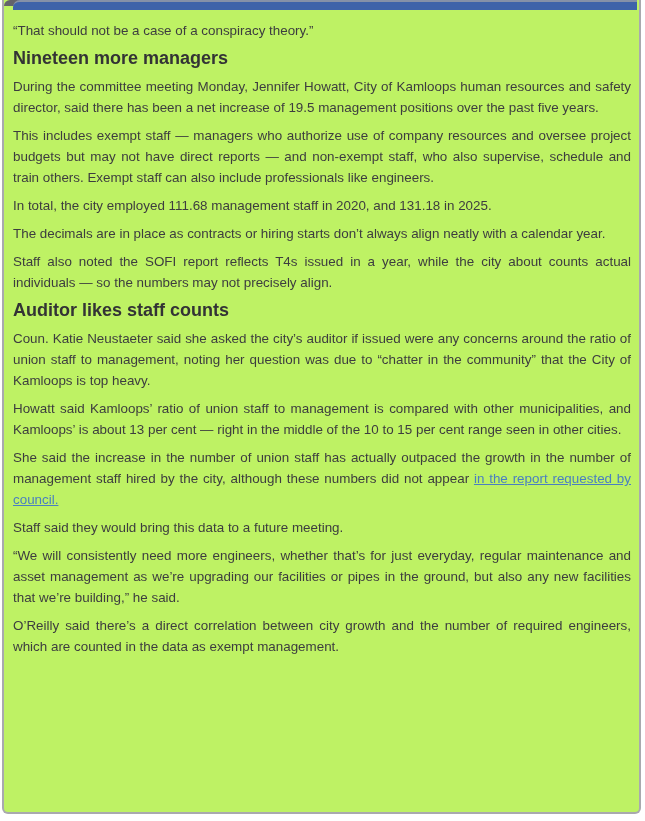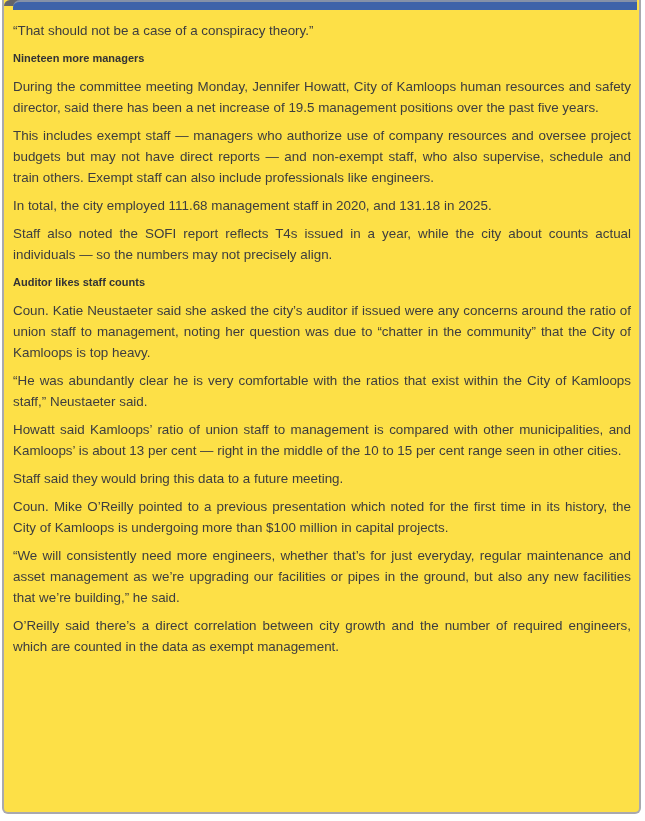--- a/index.html
+++ b/index.html
@@ -10,21 +10,21 @@
     background: #ffffff;
     overflow: hidden;
     font-family: "Liberation Sans", sans-serif;
   }
   .frame {
     position: absolute;
     left: 2px;
     top: 0px;
     width: 639px;
     height: 814px;
-    background: #fde047;
+    background: #bef264;
     border: 2px solid #a9a9ae;
     border-top: none;
     border-radius: 0 0 6px 6px;
     box-sizing: border-box;
   }
   .corner-notch {
     position: absolute;
     left: 0;
     top: 0;
     width: 16px;
@@ -56,21 +56,21 @@
     font-size: 13.4px;
     line-height: 21px;
     text-align: justify;
     overflow: hidden;
   }
   .content p {
     margin: 0 0 7px 0;
   }
   .content h3 {
     margin: 0 0 7px 0;
-    font-size: 11px;
+    font-size: 18px;
     line-height: 21px;
     font-weight: bold;
     color: #333335;
     text-align: left;
   }
   .link {
     color: #4a7fc1;
     text-decoration: underline;
     cursor: pointer;
   }
@@ -83,27 +83,27 @@
   <div class="top-bar"></div>
 
   <div class="content">
     <p>“That should not be a case of a conspiracy theory.”</p>
 
     <h3>Nineteen more managers</h3>
 
     <p>During the committee meeting Monday, Jennifer Howatt, City of Kamloops human resources and safety director, said there has been a net increase of 19.5 management positions over the past five years.</p>
     <p>This includes exempt staff — managers who authorize use of company resources and oversee project budgets but may not have direct reports — and non-exempt staff, who also supervise, schedule and train others. Exempt staff can also include professionals like engineers.</p>
     <p>In total, the city employed 111.68 management staff in 2020, and 131.18 in 2025.</p>
+    <p>The decimals are in place as contracts or hiring starts don’t always align neatly with a calendar year.</p>
     <p>Staff also noted the SOFI report reflects T4s issued in a year, while the city about counts actual individuals — so the numbers may not precisely align.</p>
 
     <h3>Auditor likes staff counts</h3>
 
     <p>Coun. Katie Neustaeter said she asked the city’s auditor if issued were any concerns around the ratio of union staff to management, noting her question was due to “chatter in the community” that the City of Kamloops is top heavy.</p>
-    <p>“He was abundantly clear he is very comfortable with the ratios that exist within the City of Kamloops staff,” Neustaeter said.</p>
     <p>Howatt said Kamloops’ ratio of union staff to management is compared with other municipalities, and Kamloops’ is about 13 per cent — right in the middle of the 10 to 15 per cent range seen in other cities.</p>
 
+    <p><span>She said the increase in the number of union staff has actually outpaced the growth in the number of management staff hired by the city, although these numbers did not appear </span><a href="#" class="link">in the report requested by council.</a></p>
 
     <p>Staff said they would bring this data to a future meeting.</p>
-    <p>Coun. Mike O’Reilly pointed to a previous presentation which noted for the first time in its history, the City of Kamloops is undergoing more than $100 million in capital projects.</p>
     <p>“We will consistently need more engineers, whether that’s for just everyday, regular maintenance and asset management as we’re upgrading our facilities or pipes in the ground, but also any new facilities that we’re building,” he said.</p>
     <p>O’Reilly said there’s a direct correlation between city growth and the number of required engineers, which are counted in the data as exempt management.</p>
   </div>
 </div>
 
 </body></html>

